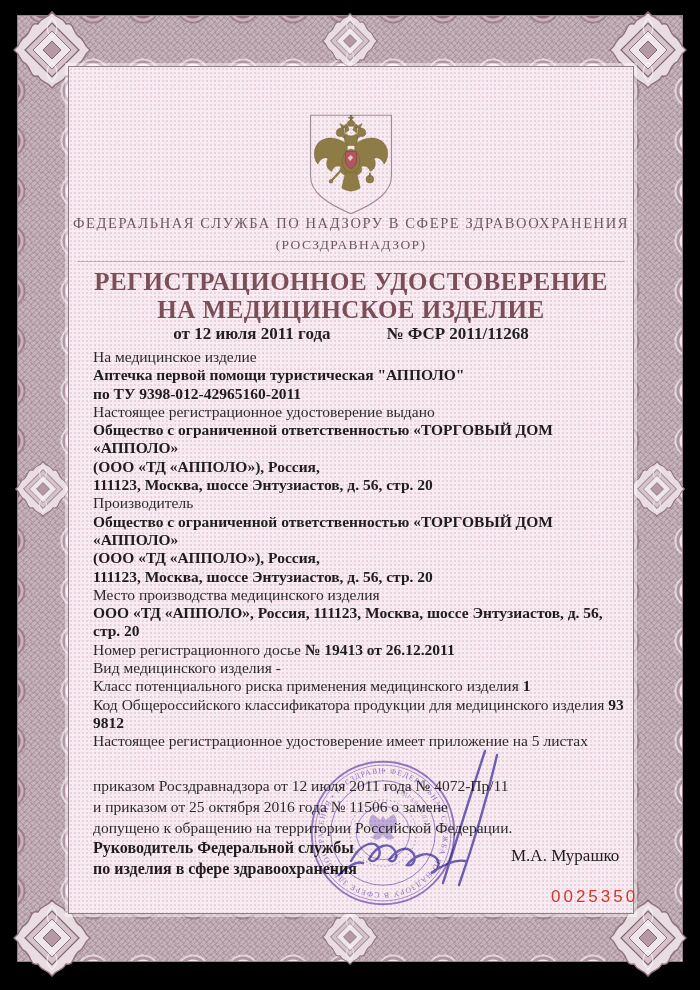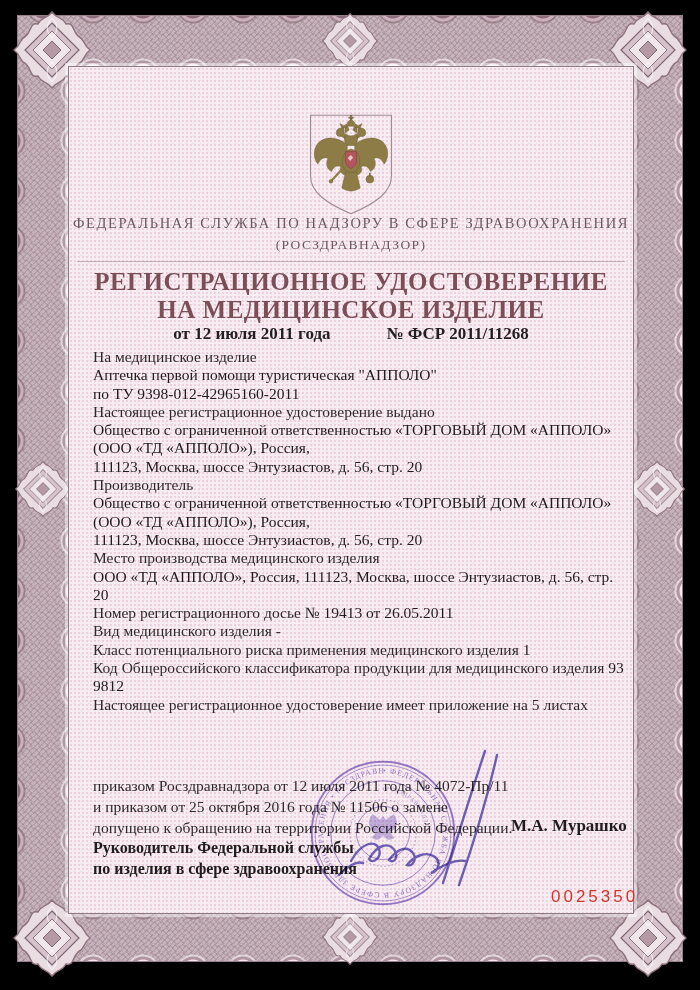--- a/index.html
+++ b/index.html
@@ -49,27 +49,27 @@
   .agency1{top:148px;font-size:14.5px;letter-spacing:1.6px;}
   .agency2{top:170px;font-size:13.5px;letter-spacing:1.4px;}
   .divider{position:absolute;left:8px;right:8px;top:194px;border-top:1px solid rgba(150,123,134,.5);}
   .title{position:absolute;left:0;width:100%;text-align:center;color:#7b4e58;font-weight:bold;font-size:25px;letter-spacing:.5px;}
   .title1{top:201px;}
   .title2{top:229px;}
   .dateline{position:absolute;left:0;top:257px;width:100%;display:flex;justify-content:center;gap:56px;font-weight:bold;font-size:17px;color:#231f20;}
   
   .bodytext{position:absolute;left:24px;right:4px;top:281px;font-size:15.5px;line-height:18.3px;color:#2e2a2b;}
   .bodytext p{margin:0;}
-  .b{font-weight:normal;color:#201c1d;}
+  .b{font-weight:bold;color:#201c1d;}
   .mt4{margin-top:4px;} .mt9{margin-top:9px;} .mt10{margin-top:9.5px;} .mt13{margin-top:13px;}
   .attachment{margin-left:-11px;}
   
   .orders{position:absolute;left:24px;top:708px;font-size:15.5px;line-height:21px;color:#2e2a2b;}
   .head-post{position:absolute;left:24px;top:771px;font-size:16px;line-height:20.5px;font-weight:bold;color:#201c1d;}
-  .signer{position:absolute;left:442px;top:749px;font-size:17px;font-weight:bold;color:#201c1d;}
+  .signer{position:absolute;left:442px;top:779px;font-size:17px;font-weight:normal;color:#201c1d;}
   .stamp{position:absolute;left:238px;top:690px;mix-blend-mode:multiply;opacity:.8;}
   .autograph{position:absolute;left:230px;top:676px;mix-blend-mode:multiply;}
   .serial{position:absolute;left:482px;top:820px;font-family:Liberation Sans, sans-serif;font-size:17px;letter-spacing:3px;color:#d1362a;}
 </style>
 </head>
 <body>
 
 <div class="page">
 
   <div class="band h band-top"></div>
@@ -155,21 +155,21 @@
         <span class="b">Общество с ограниченной ответственностью «ТОРГОВЫЙ ДОМ «АППОЛО»</span><br>
         <span class="b">(ООО «ТД «АППОЛО»), Россия,</span><br>
         <span class="b">111123, Москва, шоссе Энтузиастов, д. 56, стр. 20</span>
       </p>
       <p class="mt4">
         <span>Место производства медицинского изделия</span><br>
         <span class="b">ООО «ТД «АППОЛО», Россия, 111123, Москва, шоссе Энтузиастов, д. 56, стр. 20</span>
       </p>
       <p class="mt4">
         <span>Номер регистрационного досье</span>
-        <span class="b">№ 19413 от 26.05.2011</span>
+        <span class="b">№ 19413 от 26.12.2011</span>
       </p>
       <p class="mt9">
         <span>Вид медицинского изделия -</span>
       </p>
       <p class="mt10">
         <span>Класс потенциального риска применения медицинского изделия</span>
         <span class="b">1</span>
       </p>
       <p class="mt10">
         <span>Код Общероссийского классификатора продукции для медицинского изделия</span>

